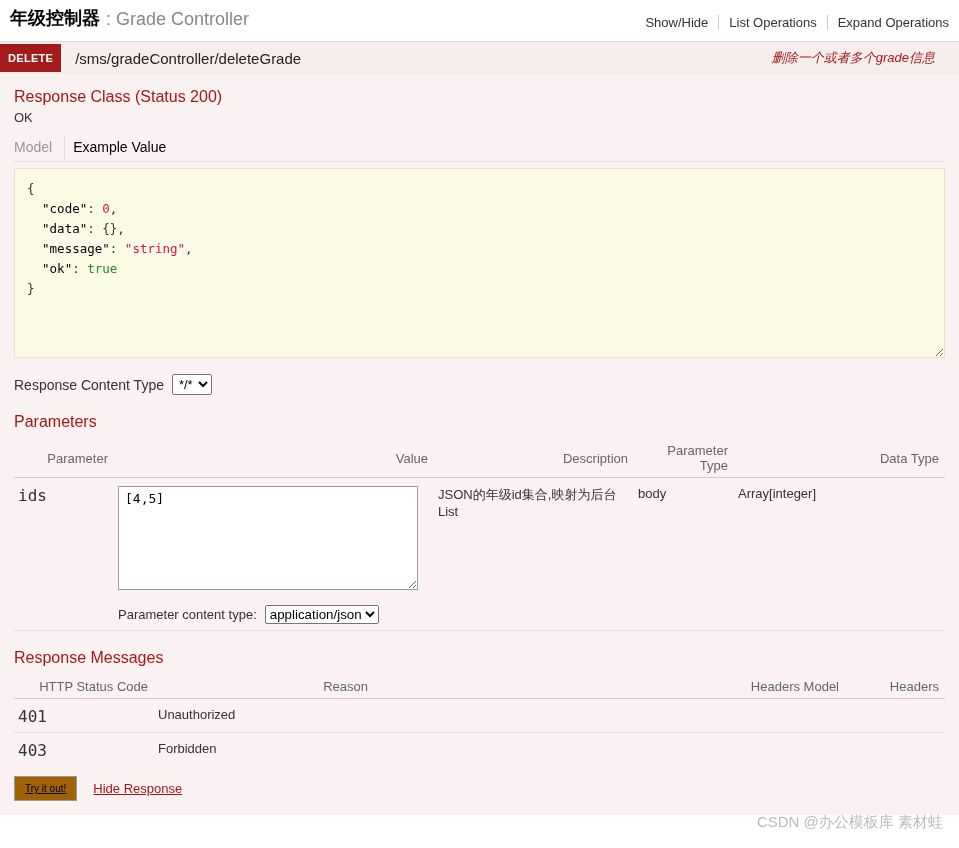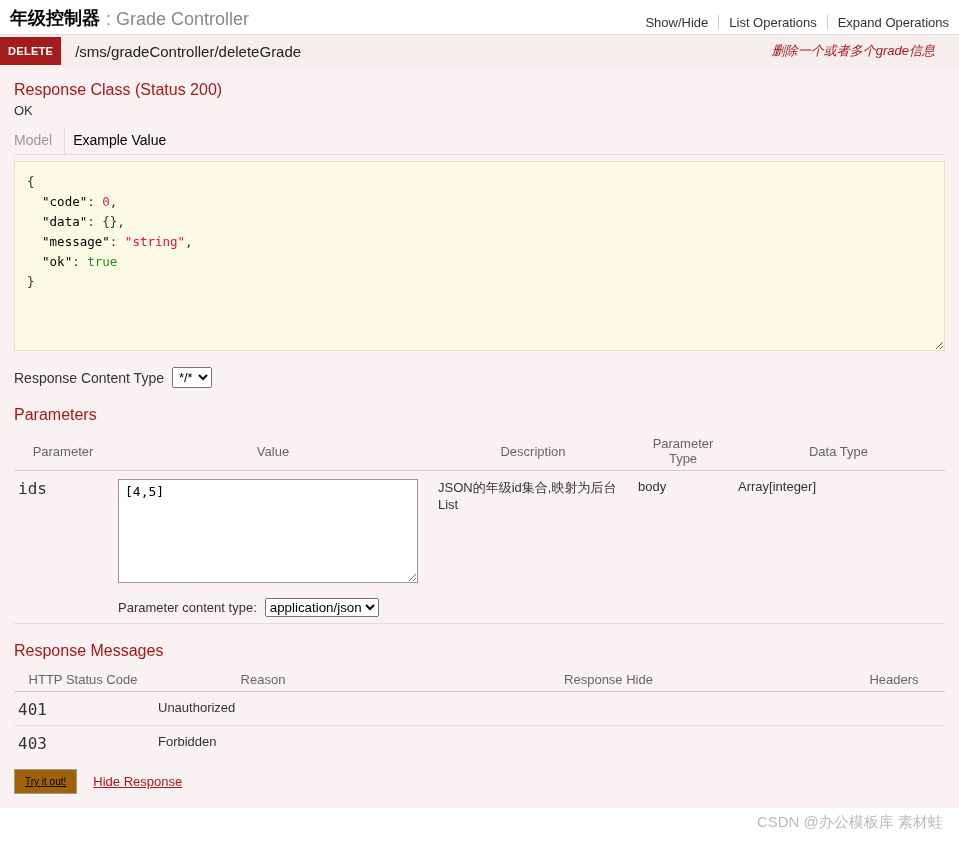--- a/index.html
+++ b/index.html
@@ -1,17 +1,17 @@
 <!DOCTYPE html>
 <html><head>
 <meta charset="utf-8">
 <style>
 * { box-sizing: border-box; margin: 0; padding: 0; }
 body { font-family: "Microsoft YaHei", Arial, sans-serif; font-size: 14px; color: #333; background: #fff; width: 959px; }
-.header { display: flex; align-items: flex-end; padding: 6px 10px 4px; border-bottom: 1px solid #ddd; }
+.header { display: flex; align-items: flex-end; padding: 6px 10px 11px; border-bottom: 1px solid #ddd; }
 .header-title { font-size: 18px; font-weight: bold; color: #000; }
 .header-subtitle { font-size: 18px; color: #888; margin-left: 6px; }
 .header-ops { margin-left: auto; display: flex; gap: 0; align-items: flex-start; font-size: 13px; }
 .header-ops a { color: #333; text-decoration: none; padding: 0 10px; border-right: 1px solid #ccc; cursor: pointer; }
 .header-ops a:last-child { border-right: none; padding-right: 0; }
 .endpoint-bar { display: flex; align-items: center; background: #f6eded; padding: 0 24px 0 0; height: 32px; }
 .method-badge { background: #a41b1b; color: #fff; font-size: 11px; font-weight: bold; padding: 8px 8px; letter-spacing: 0.3px; }
 .endpoint-path { font-size: 15px; color: #222; padding-left: 14px; font-weight: 500; flex: 1; }
 .endpoint-desc { color: #a41b1b; font-size: 13px; font-style: italic; }
 .content { background: #faf2f2; padding: 14px 14px 14px 14px; }
@@ -23,21 +23,21 @@
 .tab.active { color: #000; }
 .json-box { background: #fbfae4; border: 1px solid #e8e2c4; padding: 10px 12px; font-family: Consolas, monospace; font-size: 12.5px; line-height: 1.6; color: #333; resize: both; overflow: auto; height: 190px; }
 .json-box .key { color: #000; }
 .json-box .num { color: #c7254e; }
 .json-box .str { color: #d14; }
 .json-box .bool { color: #228b22; }
 .content-type-row { display: flex; align-items: center; margin-top: 16px; gap: 8px; }
 .content-type-row label { font-size: 14px; }
 .content-type-row select { font-size: 13px; padding: 1px 2px; }
 table { width: 100%; border-collapse: collapse; margin-top: 6px; }
-thead th { text-align: center; font-weight: normal; color: #666; font-size: 13px; padding: 6px 6px 4px 4px; border-bottom: 1px solid #d6c9c9; }
+thead th { text-align: right; font-weight: normal; color: #666; font-size: 13px; padding: 6px 6px 4px 4px; border-bottom: 1px solid #d6c9c9; }
 tbody td { vertical-align: top; padding: 8px 6px 6px 4px; font-size: 13px; border-bottom: 1px solid #eadada; }
 .param-name { font-family: Consolas, monospace; font-size: 16px; color: #333; }
 .param-textarea { width: 300px; height: 104px; font-family: Consolas, monospace; font-size: 13px; padding: 4px 6px; resize: both; border: 1px solid #999; }
 .param-ct-row { display: flex; align-items: center; gap: 8px; margin-top: 12px; }
 .rm-table tbody td { border-bottom: 1px solid #eadada; }
 .rm-table tbody tr:last-child td { border-bottom: none; }
 .try-row { display: flex; align-items: center; gap: 16px; margin-top: 10px; }
 .try-btn { background: #a16207; border: 1px solid #999; padding: 6px 10px; font-size: 10px; cursor: pointer; color: #000; text-decoration: underline; }
 .hide-link { color: #a61717; text-decoration: underline; font-size: 13px; cursor: pointer; }
 .watermark { position: fixed; right: 16px; bottom: 16px; color: #bbb; font-size: 15px; pointer-events: none; }
@@ -118,21 +118,21 @@
       </tr>
     </tbody>
   </table>
 
   <div class="section-title" style="margin-top:18px;">Response Messages</div>
   <table class="rm-table">
     <thead>
       <tr>
         <th style="width:140px">HTTP Status Code</th>
         <th style="width:220px">Reason</th>
-        <th>Response Hide</th>
+        <th>Headers Model</th>
         <th style="width:100px">Headers</th>
       </tr>
     </thead>
     <tbody>
       <tr>
         <td class="param-name">401</td>
         <td>Unauthorized</td>
         <td></td>
         <td></td>
       </tr>

